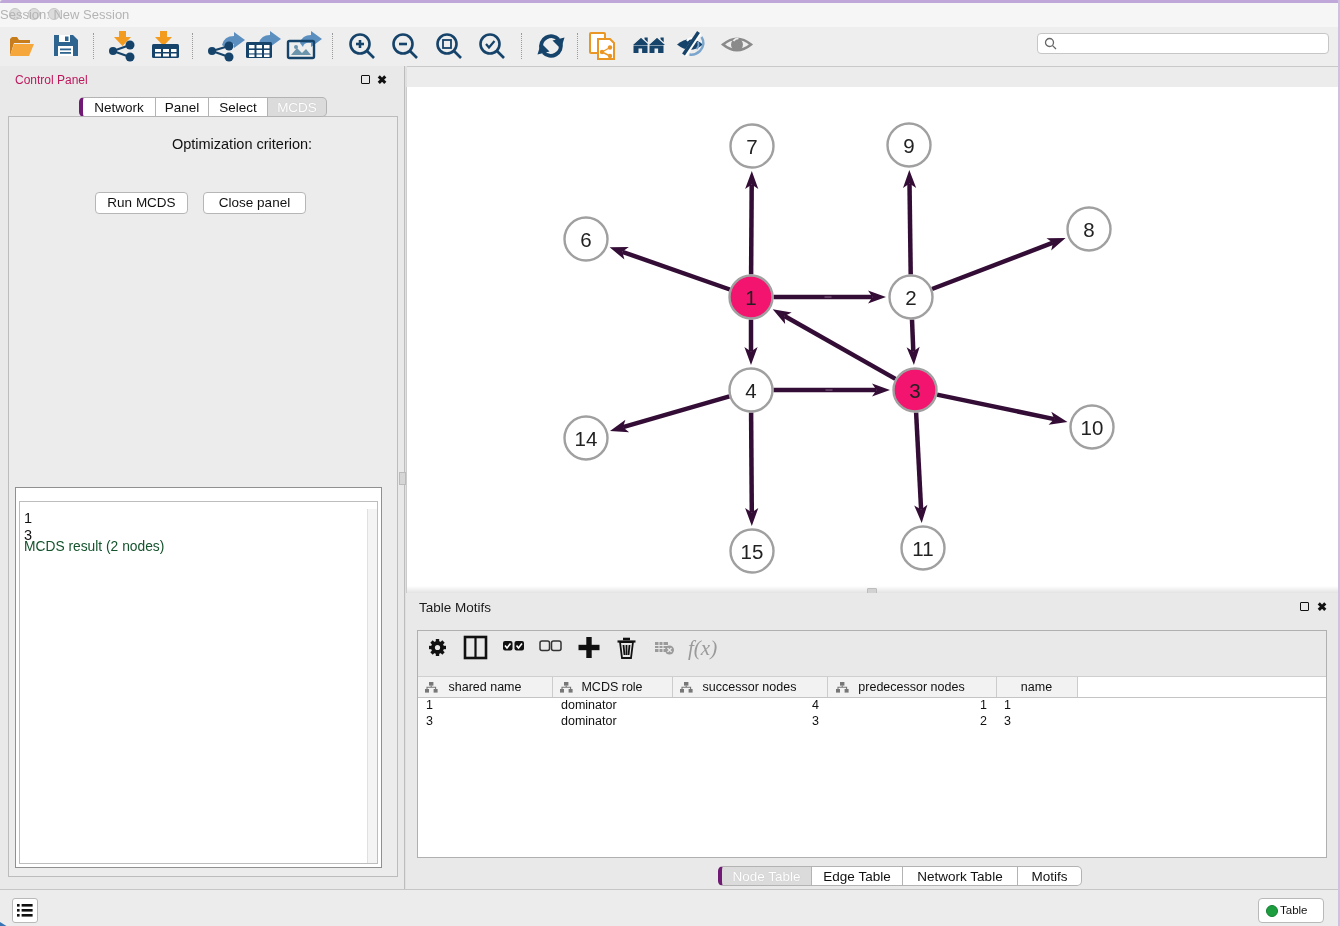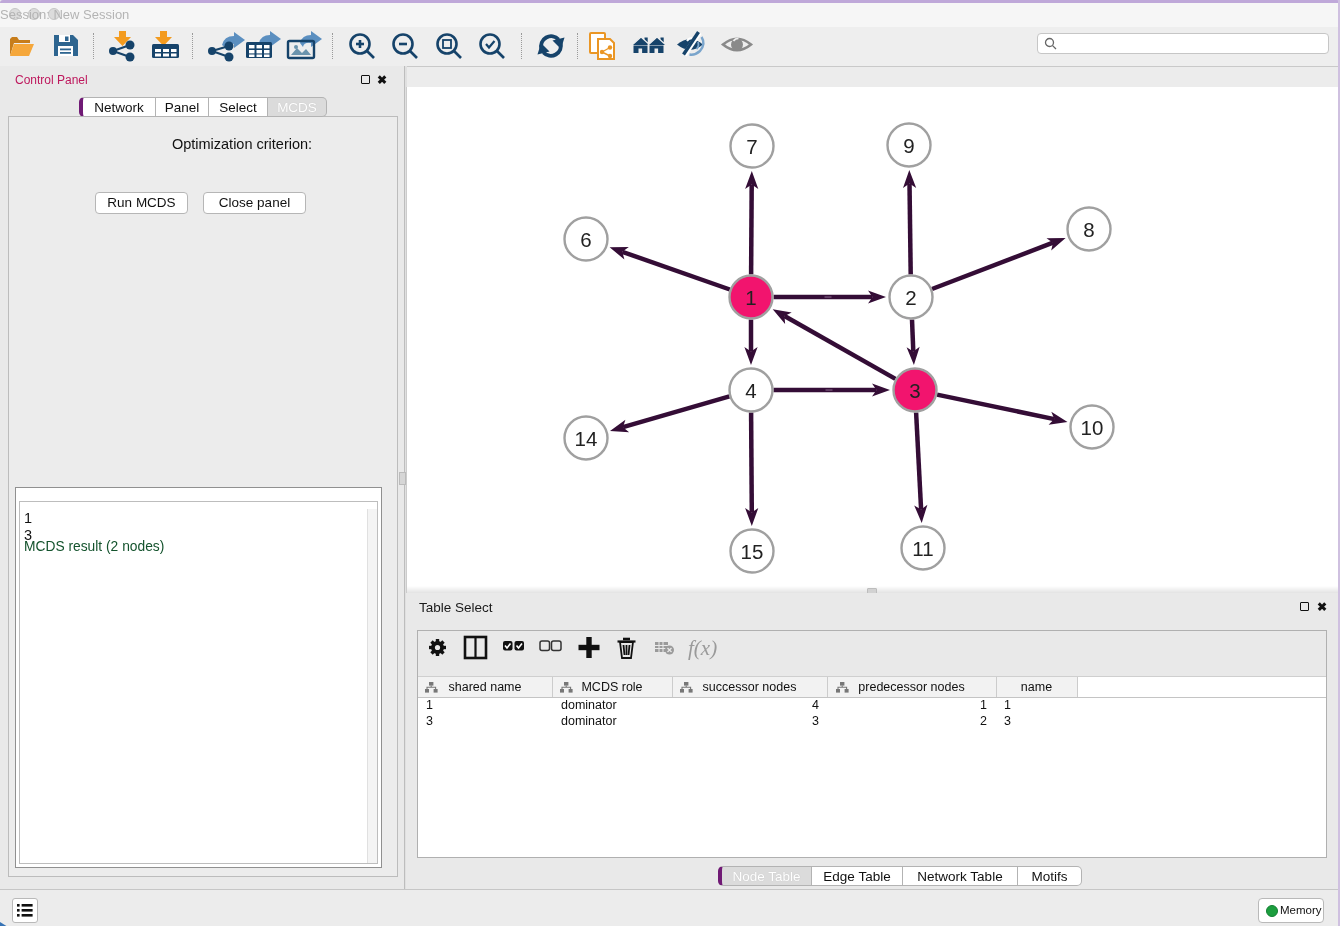--- a/index.html
+++ b/index.html
@@ -321,21 +321,21 @@
         <text x="179" y="358.5">14</text>
         <text x="685" y="347.5">10</text>
         <text x="345" y="471.5">15</text>
         <text x="516" y="468.5">11</text>
       </g>
     </svg>
   </div>
 </div>
 
 <div class="abs" id="tpanel">
-  <div class="abs" id="tp-title">Table Select</div>
+  <div class="abs" id="tp-title">Table Motifs</div>
   <div class="maxbtn" style="left:894px;top:9px;"></div>
   <div class="closex" style="left:911px;top:9px;">✖</div>
   <div class="abs" id="tp-inner">
     <div id="tp-header">
       <div class="hcell" style="left:0;width:134px;">
           <span class="lab">shared name</span>
         </div>
       <div class="hcell" style="left:134px;width:120px;">
           <span class="lab">MCDS role</span>
         </div>
@@ -457,15 +457,15 @@
         <rect x="0" y="10" width="2.6" height="2.6"></rect>
           <rect x="4.6" y="10" width="11" height="2.6"></rect>
       </g>
     </svg>
   </div>
   <svg width="9" height="5" style="left:0;top:32px;">
       <path d="M0 5 L0 0 L8 5 Z" fill="#3673b5"></path>
     </svg>
   <div class="abs" id="membtn">
       <div class="dot"></div>
-      <div class="txt">Memory</div>
+      <div class="txt">Table</div>
     </div>
 </div>
 
 </body></html>

